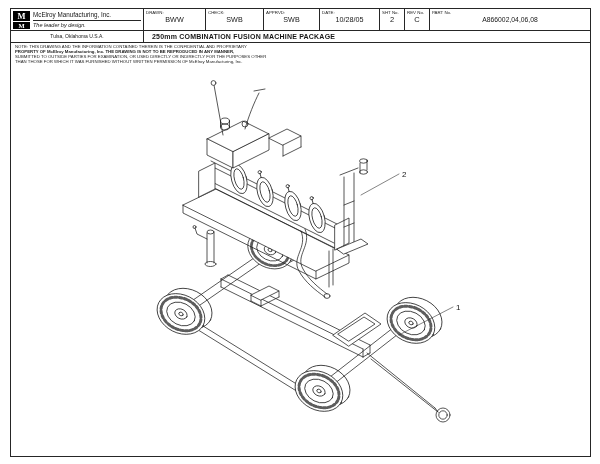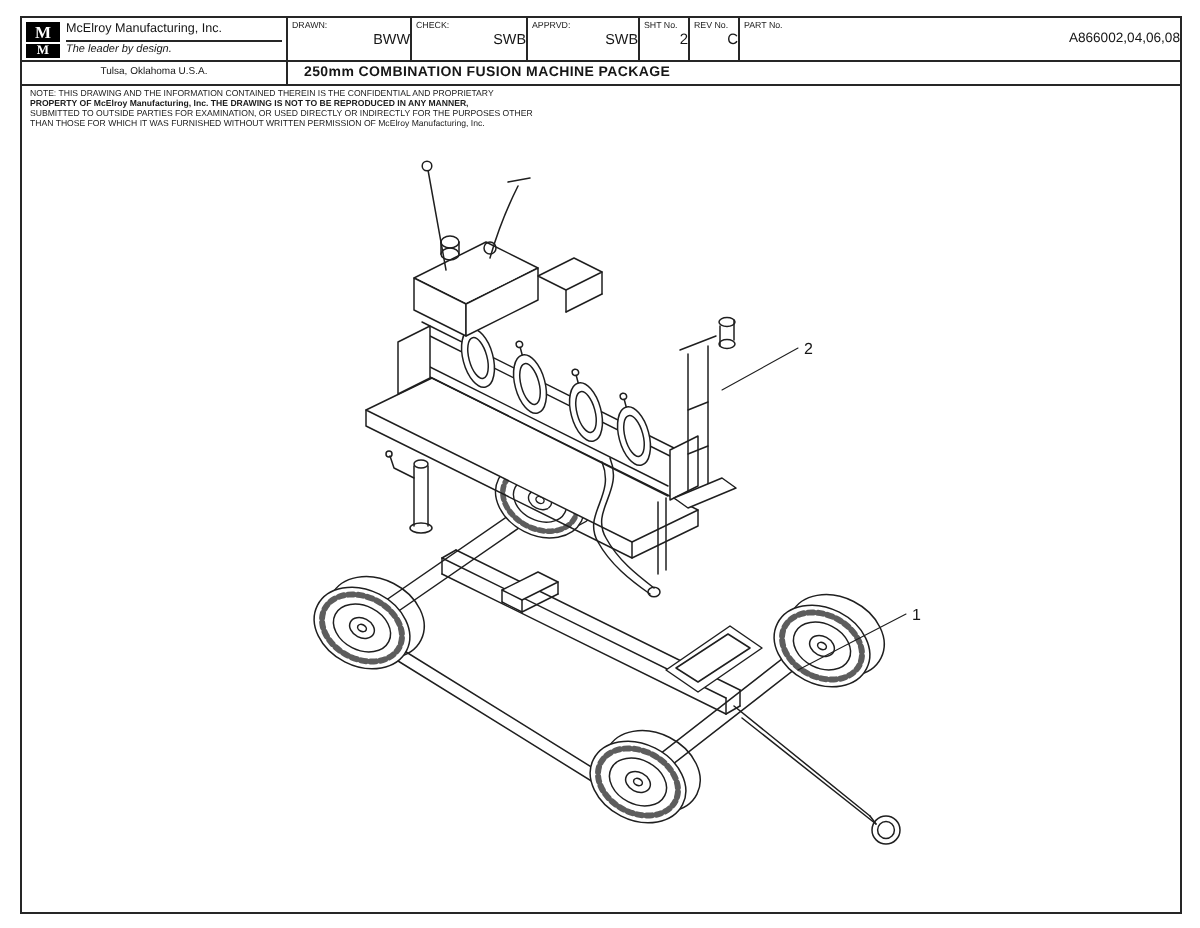--- a/index.html
+++ b/index.html
@@ -15,21 +15,21 @@
   .tb-row2{height:12px;border-top:1px solid #262626}
   .cell{border-right:1px solid #262626;position:relative;overflow:hidden}
   .c-company{width:133px;display:flex;gap:3px;padding:1px 2px}
   .c-drawn{width:62px}.c-check{width:58px}.c-apprvd{width:56px}.c-date{width:60px}
   .c-sht{width:25px}.c-rev{width:25px}
   .c-part{flex:1;border-right:none}
   .c-location{width:133px;text-align:center;font-size:5px;line-height:11px}
   .c-title{flex:1;border-right:none;font-size:7px;font-weight:bold;letter-spacing:.2px;
            padding:2px 0 0 8px;white-space:nowrap}
   .lbl{display:block;font-size:4.4px;line-height:5px;padding:1px 0 0 2px;color:#222}
-  .val{display:block;text-align:right;font-size:7.2px;line-height:10px}
+  .val{display:block;text-align:center;font-size:7.2px;line-height:10px}
   .c-sht .val,.c-rev .val{font-size:7.5px}
   .c-part .val{font-size:6.8px}
   .logo{width:17px;height:18.5px;display:flex;flex-direction:column;margin-top:.5px;flex:0 0 auto}
   .logo-sq{background:#000;color:#fff;text-align:center;font-weight:bold;
            font-family:"Liberation Serif","DejaVu Serif",serif}
   .logo-top{height:10px;font-size:8.5px;line-height:10px}
   .logo-bot{height:7.5px;font-size:6.5px;line-height:7.5px;margin-top:1px}
   .company-text{flex:1;min-width:0}
   .company-name{font-size:6.3px;line-height:8.5px;border-bottom:.8px solid #262626;padding-top:1px;white-space:nowrap}
   .tagline{font-size:5.5px;font-style:italic;line-height:8.5px}
@@ -72,20 +72,24 @@
           <span class="lbl">DRAWN:</span>
           <span class="val">BWW</span>
         </div>
         <div class="cell c-check">
           <span class="lbl">CHECK:</span>
           <span class="val">SWB</span>
         </div>
         <div class="cell c-apprvd">
           <span class="lbl">APPRVD:</span>
           <span class="val">SWB</span>
+        </div>
+        <div class="cell c-date">
+          <span class="lbl">DATE:</span>
+          <span class="val">10/28/05</span>
         </div>
         <div class="cell c-sht">
           <span class="lbl">SHT No.</span>
           <span class="val">2</span>
         </div>
         <div class="cell c-rev">
           <span class="lbl">REV No.</span>
           <span class="val">C</span>
         </div>
         <div class="cell c-part">

